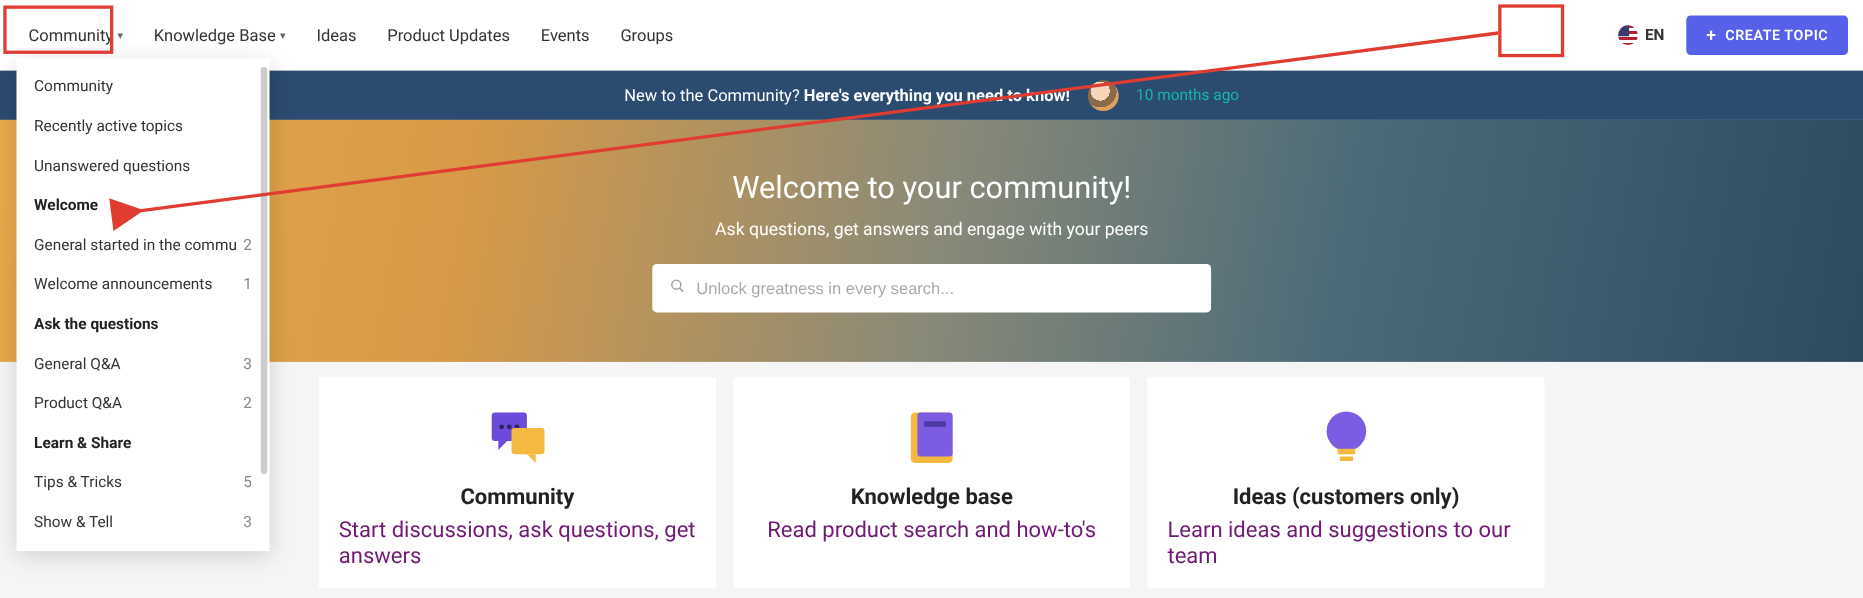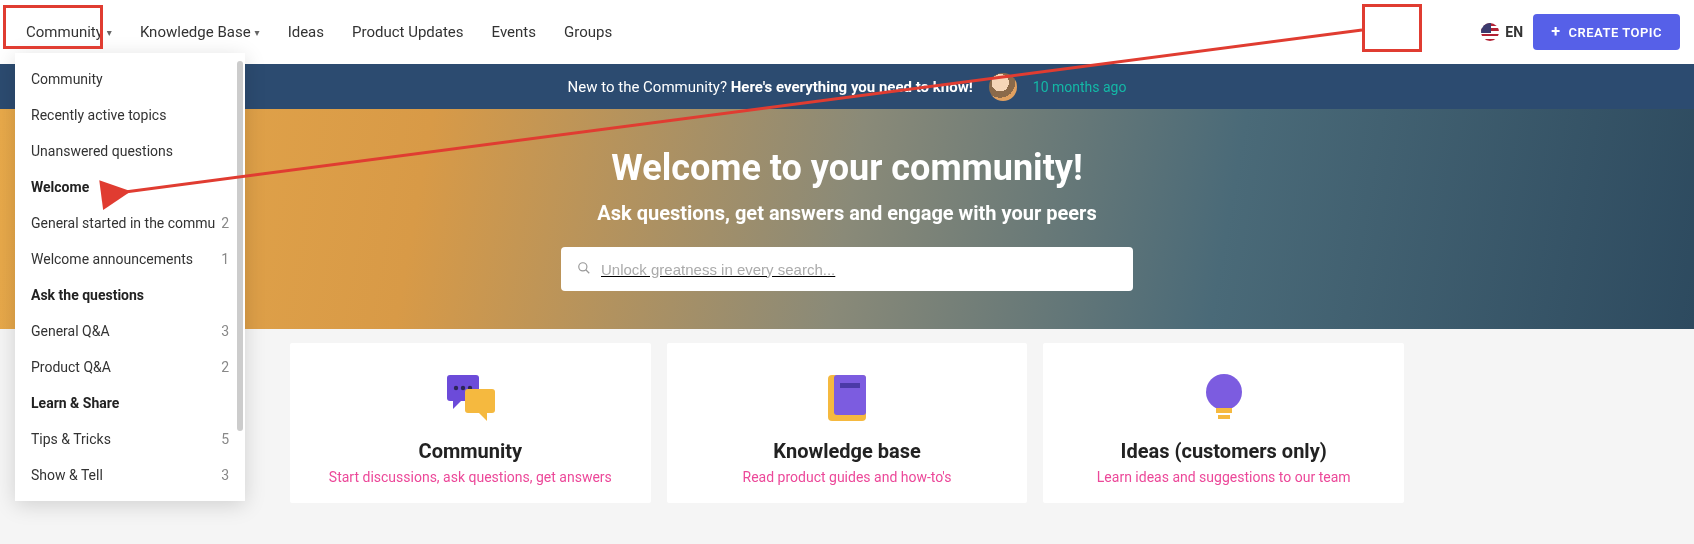--- a/index.html
+++ b/index.html
@@ -3,21 +3,21 @@
   <meta charset="utf-8">
   <style>
     * { box-sizing: border-box; margin: 0; padding: 0; }
     body { font-family: -apple-system, BlinkMacSystemFont, "Segoe UI", Roboto, Arial, sans-serif; background: #f5f5f5; width: 1694px; overflow-x: hidden; }
 
     
     .topnav { display: flex; align-items: center; justify-content: space-between; padding: 0 14px; height: 64px; background: #fff; position: relative; z-index: 10; }
     .nav-left { display: flex; align-items: center; gap: 4px; }
     .nav-item { display: flex; align-items: center; padding: 8px 12px; color: #333; font-size: 15px; cursor: pointer; gap: 4px; }
     .nav-item .chev { font-size: 10px; color: #666; }
-    .nav-right { display: flex; align-items: center; }
+    .nav-right { display: flex; align-items: center; gap: 10px; }
     .lang-btn { display: flex; align-items: center; gap: 6px; padding: 6px 10px; font-size: 14px; font-weight: 700; color: #333; cursor: pointer; }
     .flag { width: 18px; height: 18px; border-radius: 50%; background: linear-gradient(to bottom, #b22234 0 15%, #fff 15% 30%, #b22234 30% 45%, #fff 45% 60%, #b22234 60% 75%, #fff 75% 90%, #b22234 90% 100%); position: relative; overflow: hidden; }
     .flag::before { content: ""; position: absolute; left: 0; top: 0; width: 55%; height: 55%; background: #3c3b6e; }
     .create-btn { display: flex; align-items: center; gap: 8px; background: #5660e8; color: #fff; padding: 10px 18px; border-radius: 4px; font-size: 13px; font-weight: 600; letter-spacing: .5px; cursor: pointer; }
     .plus { font-size: 16px; line-height: 1; }
 
     
     .red-box { border: 3px solid #e03c31; position: absolute; z-index: 500; pointer-events: none; }
     .red-box.community { left: 3px; top: 5px; width: 100px; height: 44px; }
     .red-box.lang { left: 1362px; top: 4px; width: 60px; height: 48px; }
@@ -31,33 +31,33 @@
     .dd-count { color: #888; font-size: 14px; }
 
     
     .notice { height: 45px; background: #2c4b70; color: #fff; display: flex; align-items: center; justify-content: center; gap: 16px; font-size: 15px; }
     .notice strong { font-weight: 700; }
     .avatar { width: 28px; height: 28px; border-radius: 50%; background: radial-gradient(circle at 40% 35%, #f5d6b8 0 35%, #8b6a4a 35% 60%, #e0a060 60% 100%); }
     .notice-time { font-size: 14px; color: #14b8a6; }
 
     
     .hero { height: 220px; background: linear-gradient(100deg, #e8a94a 0%, #d89a47 25%, #8a8a78 50%, #4a6a78 72%, #2d4a5f 100%); display: flex; flex-direction: column; align-items: center; justify-content: center; gap: 12px; }
-    .hero-title { font-size: 36px; font-weight: 700; color: #fff; }
-    .hero-sub { font-size: 20px; color: #fff; font-weight: 700; }
-    .search-wrap { background: #fff; width: 572px; height: 44px; border-radius: 4px; display: flex; align-items: center; padding: 0 16px; margin-top: 10px; gap: 10px; text-decoration: underline; }
+    .hero-title { font-size: 28px; font-weight: 400; color: #fff; }
+    .hero-sub { font-size: 16px; color: #fff; font-weight: 400; }
+    .search-wrap { background: #fff; width: 508px; height: 44px; border-radius: 4px; display: flex; align-items: center; padding: 0 16px; margin-top: 10px; gap: 10px; }
     .search-icon { color: #999; font-size: 14px; }
     .search-input { border: none; outline: none; flex: 1; font-size: 15px; color: #333; }
     .search-input::placeholder { color: #aaa; }
 
     
     .cards { display: flex; gap: 16px; justify-content: center; padding: 14px 290px 0; }
     .card { flex: 1; background: #fff; border-radius: 2px; display: flex; flex-direction: column; align-items: center; padding: 28px 18px 18px; min-height: 160px; }
     .card-icon { height: 54px; display: flex; align-items: center; justify-content: center; margin-bottom: 14px; }
     .card-title { font-size: 20px; font-weight: 700; color: #222; margin-bottom: 6px; }
-    .card-sub { font-size: 14px; color: #ec4899; }
+    .card-sub { font-size: 20px; color: #701a75; }
 
   </style>
 </head>
 <body>
 
 <div class="topnav">
   <div class="nav-left">
     <div class="nav-item">
       <span>Community</span>
       <span class="chev">▾</span>
@@ -185,21 +185,21 @@
   </div>
   <div class="card">
     <div class="card-icon">
       <svg width="42" height="50" viewBox="0 0 42 50">
         <rect x="2" y="2" width="38" height="46" rx="4" fill="#f5b93f"></rect>
         <rect x="8" y="2" width="32" height="40" rx="3" fill="#7c5ce0"></rect>
         <rect x="14" y="10" width="20" height="5" fill="#4b3aa8"></rect>
       </svg>
     </div>
     <div class="card-title">Knowledge base</div>
-    <div class="card-sub">Read product guides and how-to's</div>
+    <div class="card-sub">Read product search and how-to's</div>
   </div>
   <div class="card">
     <div class="card-icon">
       <svg width="44" height="52" viewBox="0 0 44 52">
         <circle cx="22" cy="20" r="18" fill="#7c5ce0"></circle>
         <rect x="14" y="36" width="16" height="5" fill="#f5b93f"></rect>
         <rect x="16" y="43" width="12" height="4" fill="#f5b93f"></rect>
       </svg>
     </div>
     <div class="card-title">Ideas (customers only)</div>

